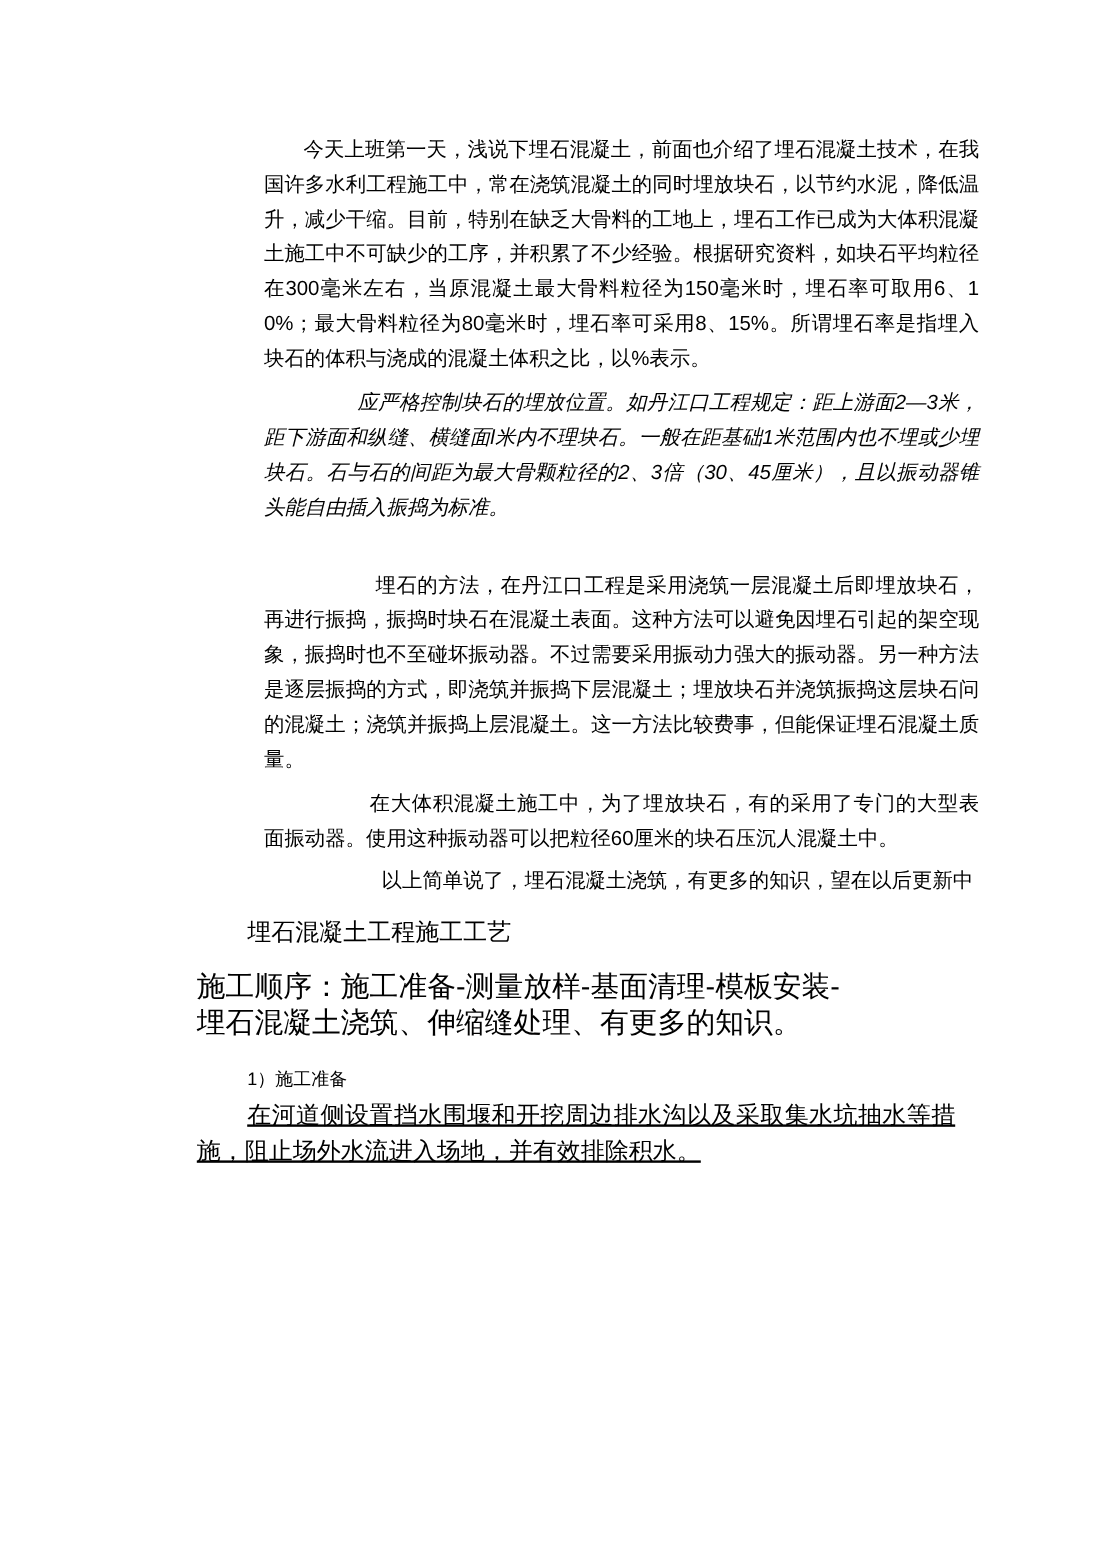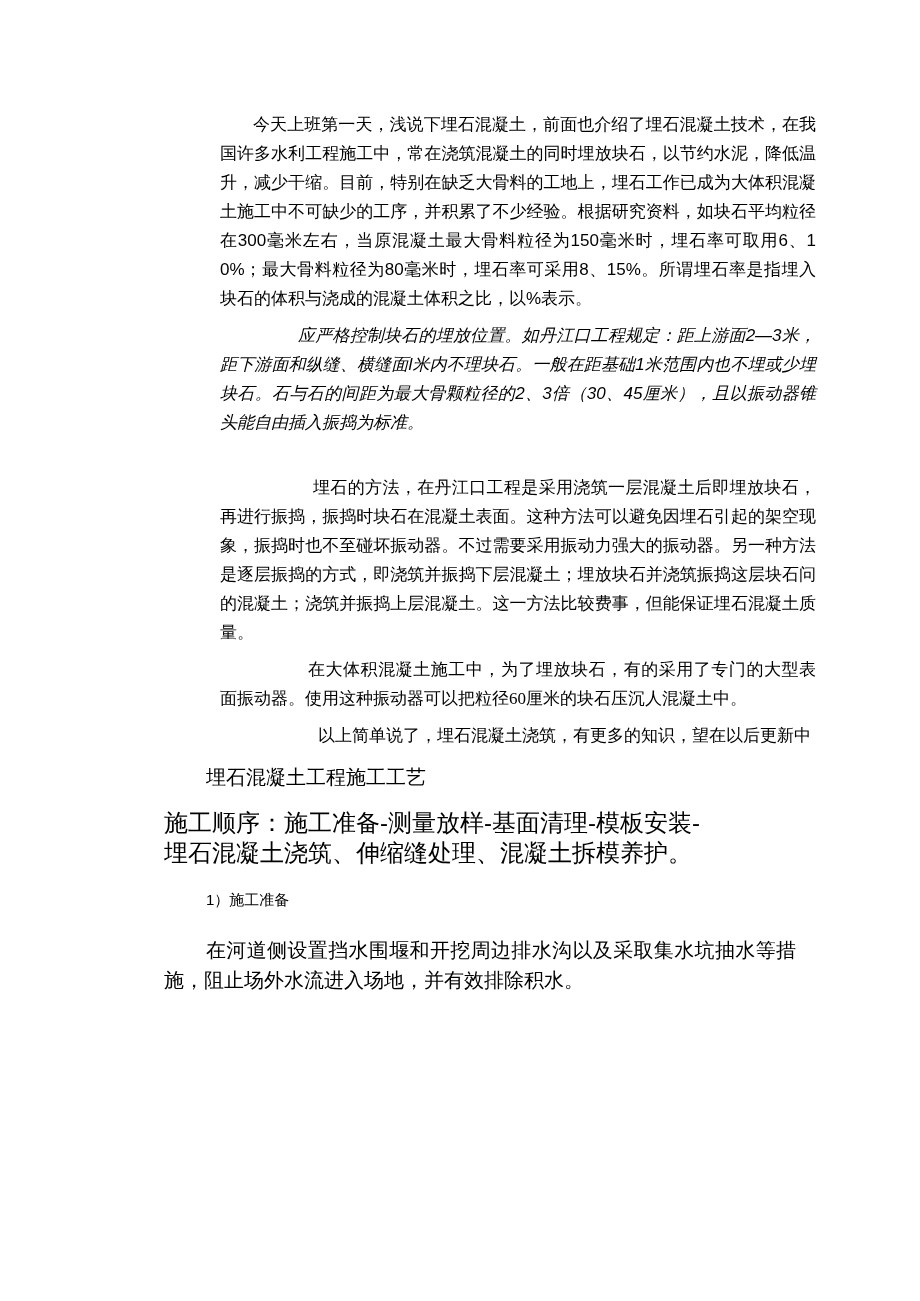--- a/index.html
+++ b/index.html
@@ -35,51 +35,52 @@
     font-size: 17px;
     line-height: 29px;
     text-align: justify;
     word-break: break-all;
   }
   .p1 { text-indent: 33px; }
   .p2 { text-indent: 63px; }
   .p3 { text-indent: 93px; }
   .p4 { text-indent: 78px; font-style: italic; }
   .p5 { text-indent: 93px; margin-top: 36px; }
-  .p6 { text-indent: 88px; font-family: Liberation Serif, serif; }
+  .p6 { text-indent: 88px; }
   
   .p7 {
     margin-left: 0;
     width: 652px;
     text-indent: 154px;
+    font-family: Liberation Mono, monospace;
   }
   .section-heading {
     margin: 12px 0 16px 42px;
     font-size: 20px;
     line-height: 30px;
   }
   .sequence {
     margin: 0 0 0 0;
     font-size: 24px;
     line-height: 30px;
     word-break: break-all;
   }
   .sub-heading {
     margin: 17px 0 0 42px;
     font-size: 15px;
     line-height: 30px;
   }
   .closing-para {
-    margin-top: 20px;
     width: 632px;
     font-size: 20px;
     line-height: 30px;
     text-indent: 42px;
     text-align: justify;
     word-break: break-all;
+    text-decoration: underline;
   }
 </style>
 </head>
 <body>
 
 <div class="page">
   <div class="content">
 
     <p class="body-para p1">今天上班第一天，浅说下埋石混凝土，前面也介绍了埋石混凝土技术，在我国许多水利工程施工中，常在浇筑混凝土的同时埋放块石，以节约水泥，降低温升，减少干缩。目前，特别在缺乏大骨料的工地上，埋石工作已成为大体积混凝土施工中不可缺少的工序，并积累了不少经验。根据研究资料，如块石平均粒径在300毫米左右，当原混凝土最大骨料粒径为150毫米时，埋石率可取用6、10%；最大骨料粒径为80毫米时，埋石率可采用8、15%。所谓埋石率是指埋入块石的体积与浇成的混凝土体积之比，以%表示。</p>
 
@@ -88,20 +89,20 @@
     <p class="body-para p4">应严格控制块石的埋放位置。如丹江口工程规定：距上游面2—3米，距下游面和纵缝、横缝面l米内不理块石。一般在距基础1米范围内也不埋或少埋块石。石与石的间距为最大骨颗粒径的2、3倍（30、45厘米），且以振动器锥头能自由插入振捣为标准。</p>
 
     <p class="body-para p5">埋石的方法，在丹江口工程是采用浇筑一层混凝土后即埋放块石，再进行振捣，振捣时块石在混凝土表面。这种方法可以避免因埋石引起的架空现象，振捣时也不至碰坏振动器。不过需要采用振动力强大的振动器。另一种方法是逐层振捣的方式，即浇筑并振捣下层混凝土；埋放块石并浇筑振捣这层块石问的混凝土；浇筑并振捣上层混凝土。这一方法比较费事，但能保证埋石混凝土质量。</p>
 
     <p class="body-para p6">在大体积混凝土施工中，为了埋放块石，有的采用了专门的大型表面振动器。使用这种振动器可以把粒径60厘米的块石压沉人混凝土中。</p>
 
     <p class="body-para p7">以上简单说了，埋石混凝土浇筑，有更多的知识，望在以后更新中</p>
 
     <h2 class="section-heading">埋石混凝土工程施工工艺</h2>
 
-    <p class="sequence"><span>施工顺序：施工准备-测量放样-基面清理-模板安装-</span><br><span>埋石混凝土浇筑、伸缩缝处理、混凝土拆模养护。</span></p>
+    <p class="sequence"><span>施工顺序：施工准备-测量放样-基面清理-模板安装-</span><br><span>埋石混凝土浇筑、伸缩缝处理、有更多的知识。</span></p>
 
     <h3 class="sub-heading">1）施工准备</h3>
 
     <p class="closing-para">在河道侧设置挡水围堰和开挖周边排水沟以及采取集水坑抽水等措施，阻止场外水流进入场地，并有效排除积水。</p>
 
   </div>
 </div>
 
 </body></html>

